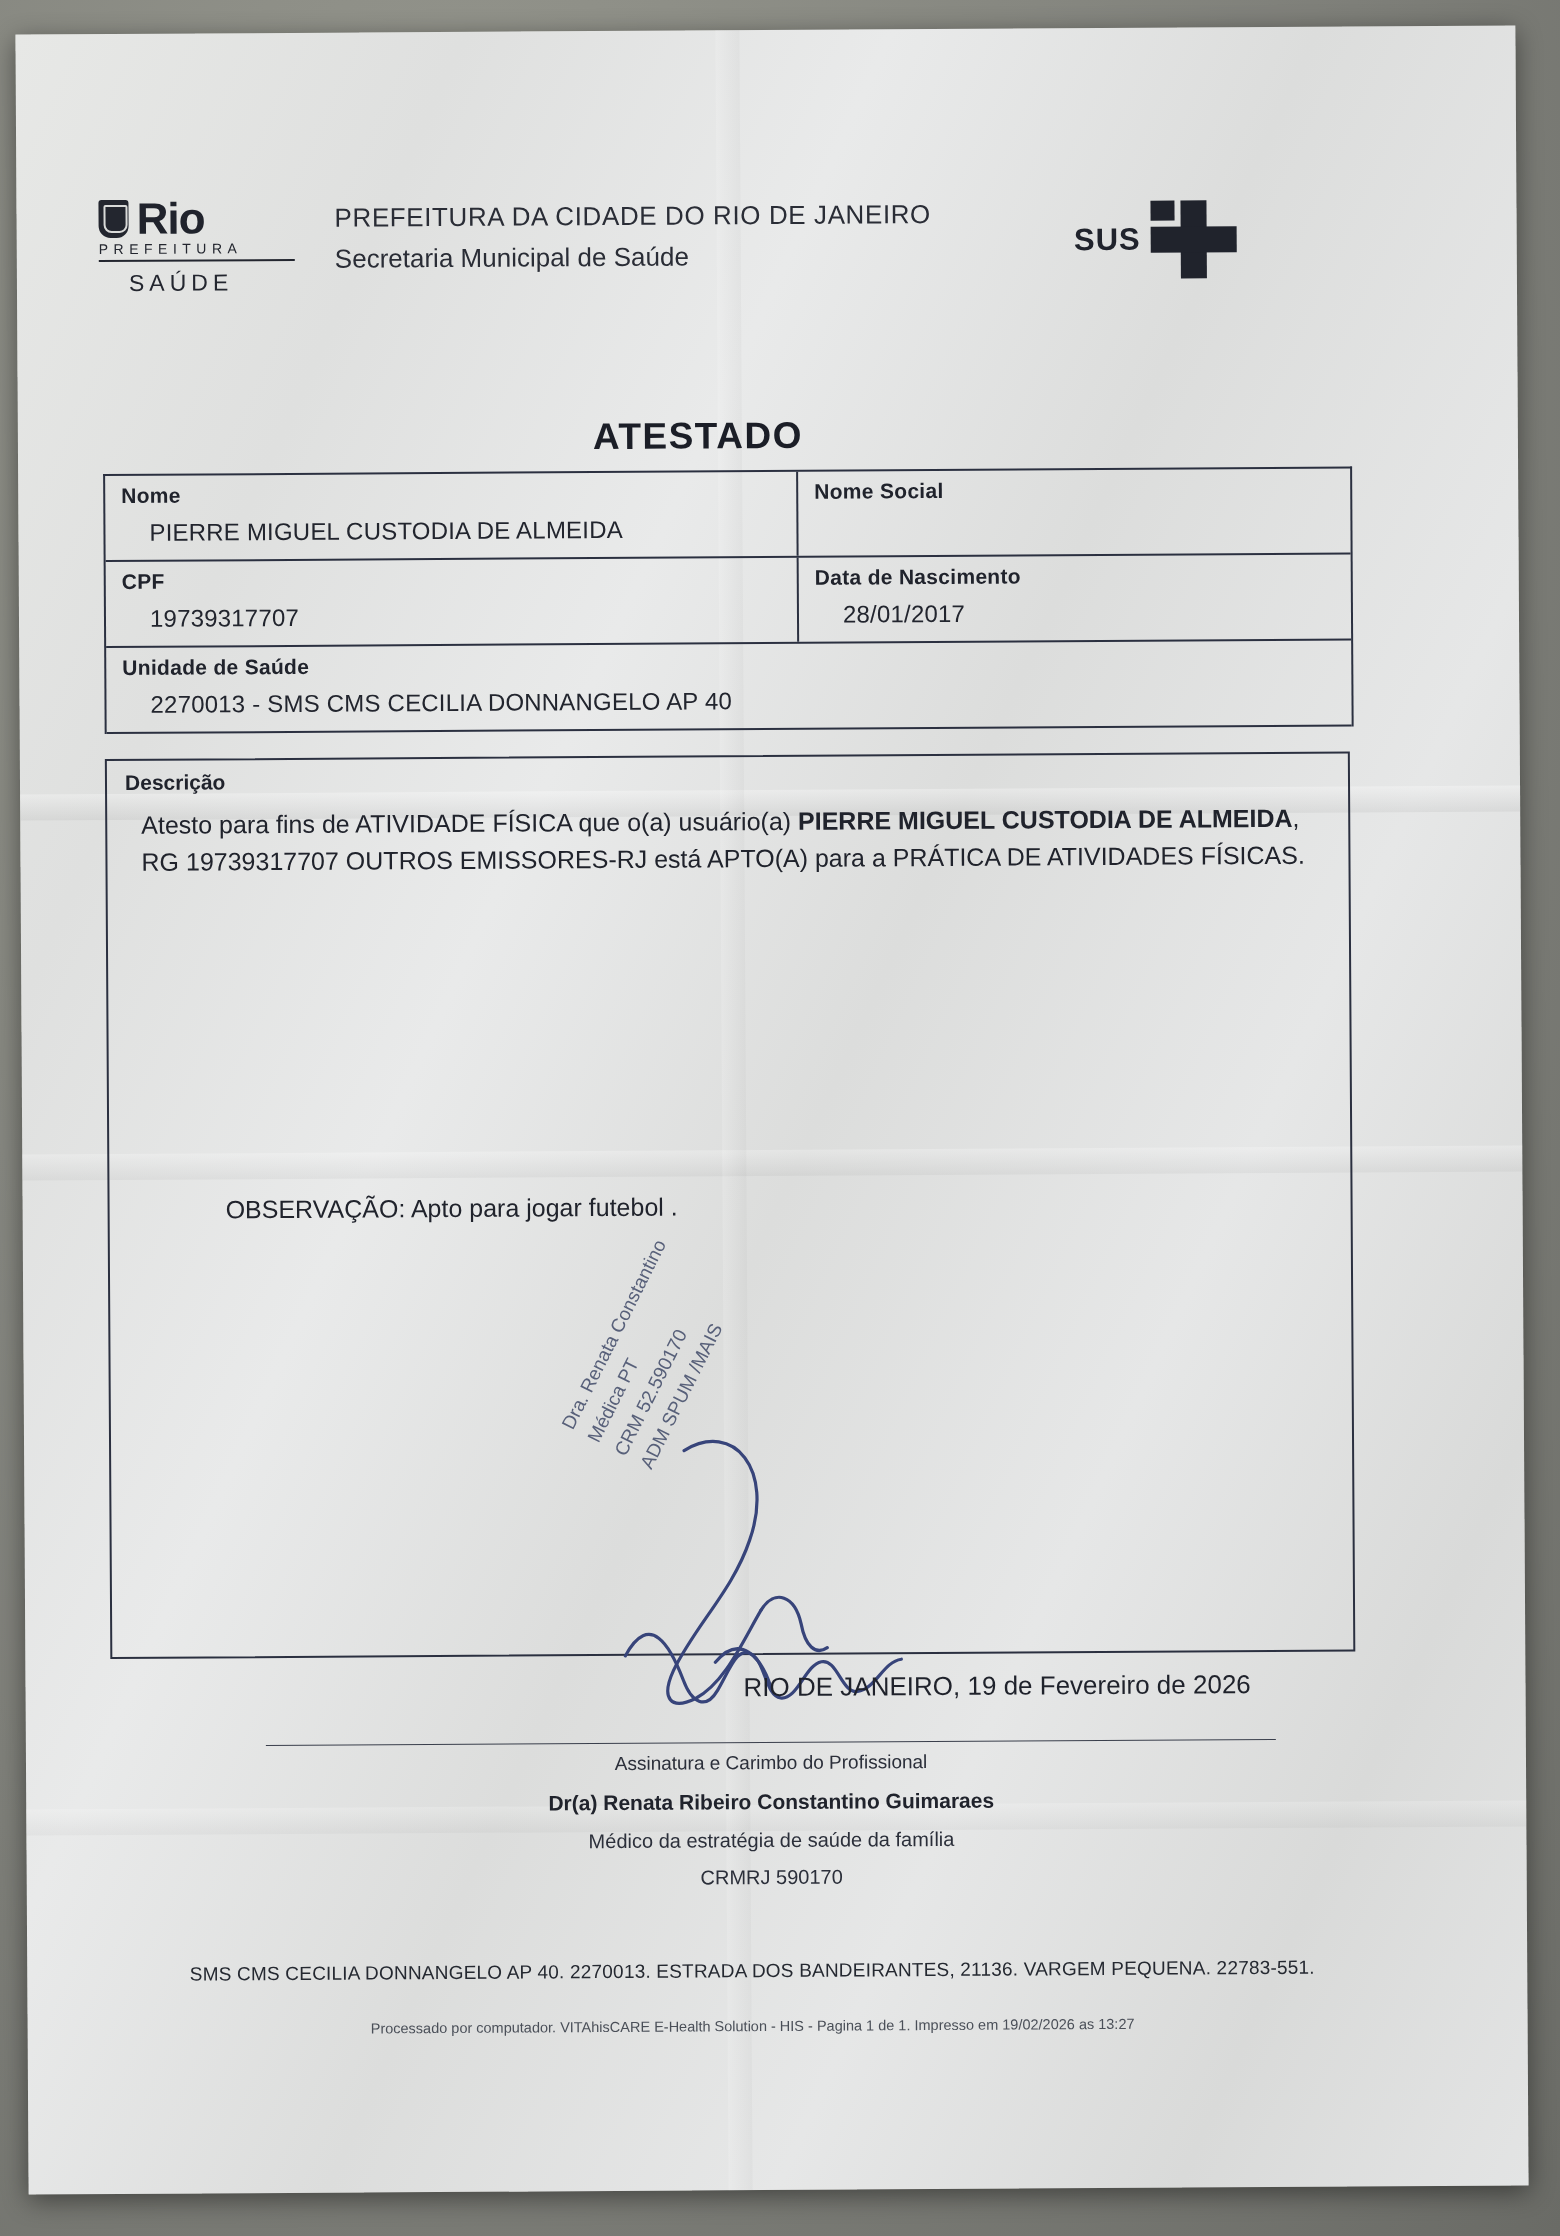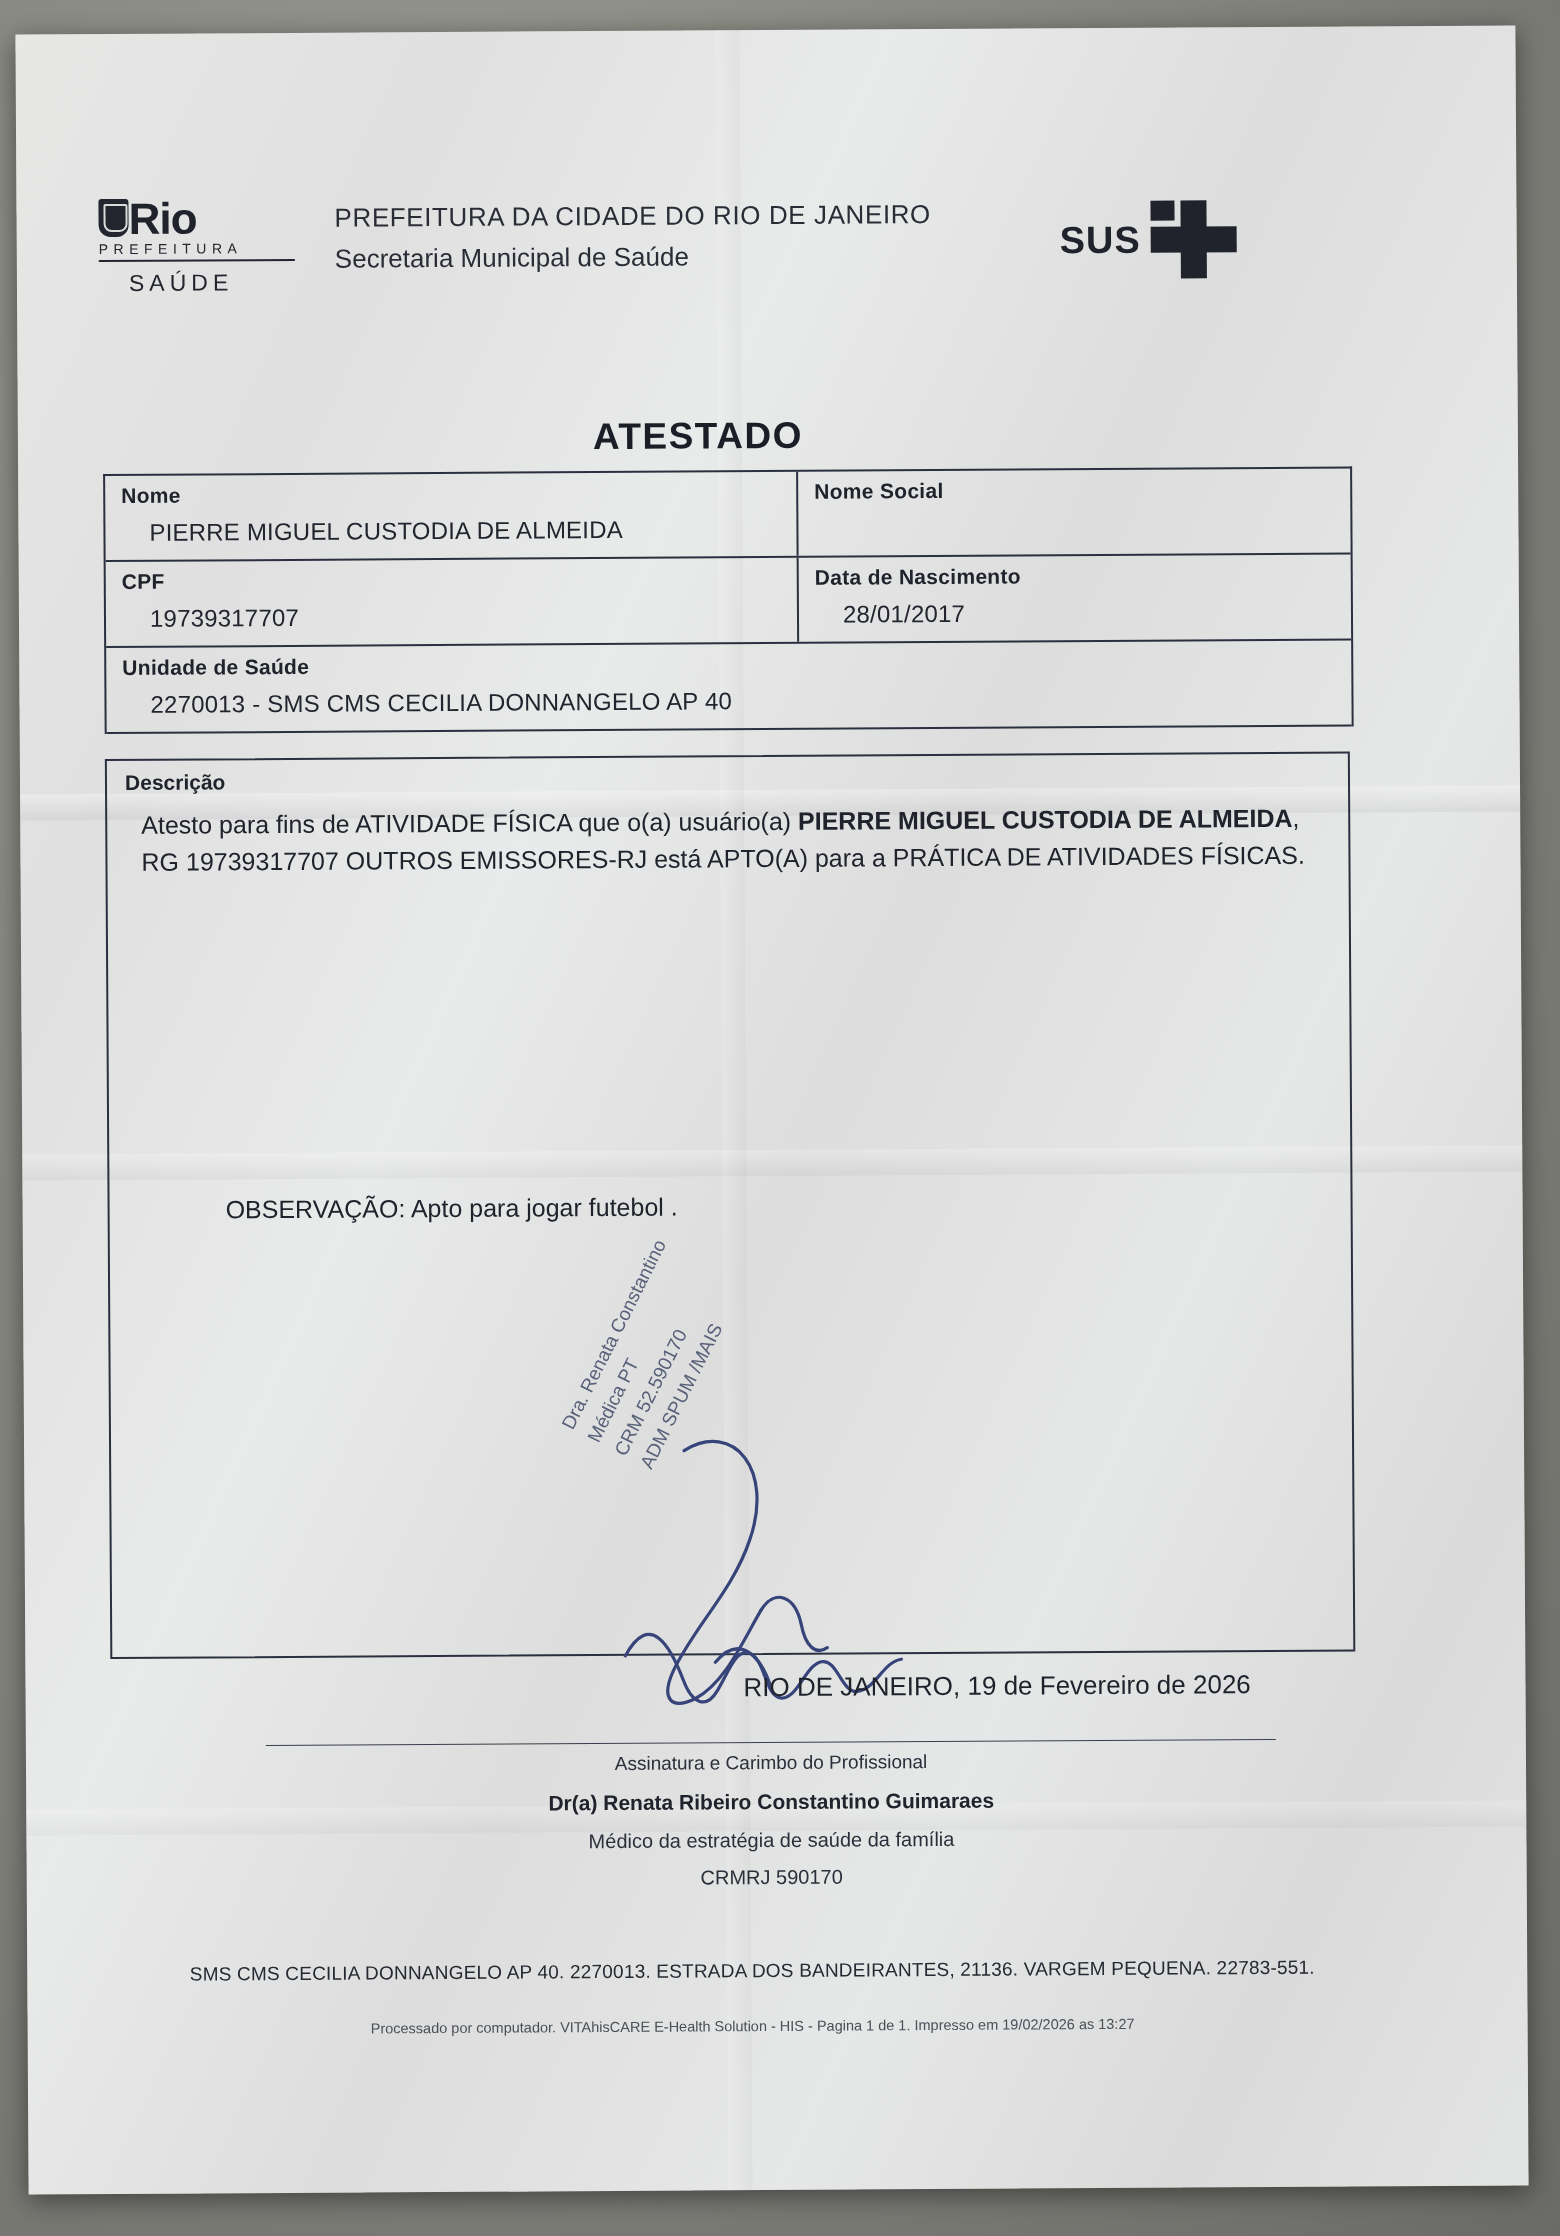--- a/index.html
+++ b/index.html
@@ -74,22 +74,22 @@
     height: 150px;
   }
   .rio-logo {
     position: absolute;
     left: 22px;
     top: 0px;
     width: 210px;
   }
   .rio-row {
     display: flex;
-    align-items: flex-start;
-    gap: 0;
+    align-items: center;
+    gap: 8px;
   }
   .rio-shield {
     width: 30px;
     height: 38px;
     background: #23262f;
     border-radius: 3px 3px 12px 12px;
     position: relative;
     flex: none;
   }
   .rio-shield:after {
@@ -140,21 +140,21 @@
   }
   .sus-logo {
     position: absolute;
     right: 170px;
     top: 8px;
     display: flex;
     align-items: center;
     gap: 10px;
   }
   .sus-text {
-    font-size: 38px;
+    font-size: 31px;
     font-weight: bold;
     letter-spacing: 1px;
     color: #20232c;
   }
   .sus-cross {
     position: relative;
     width: 86px;
     height: 78px;
   }
   .sus-cross i {

